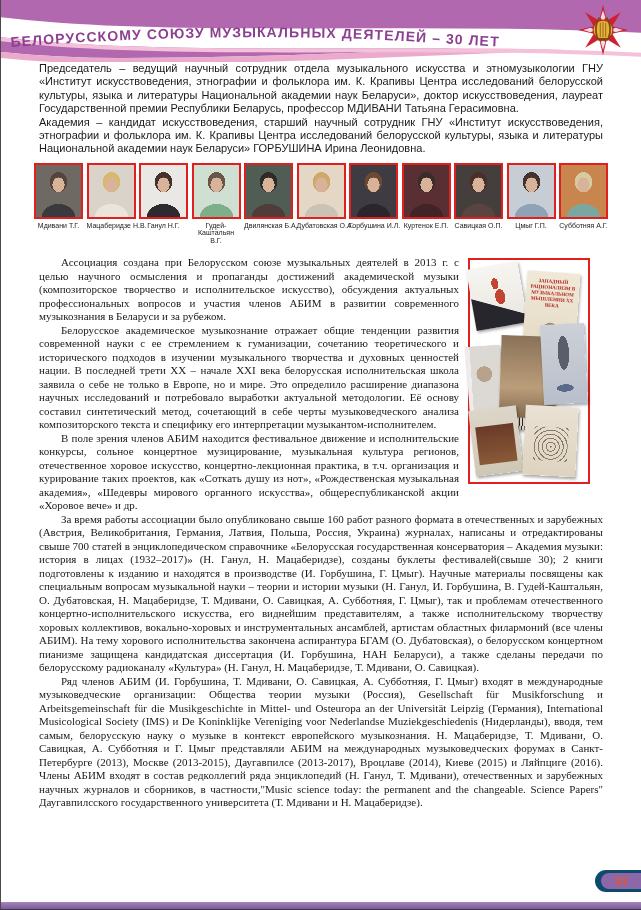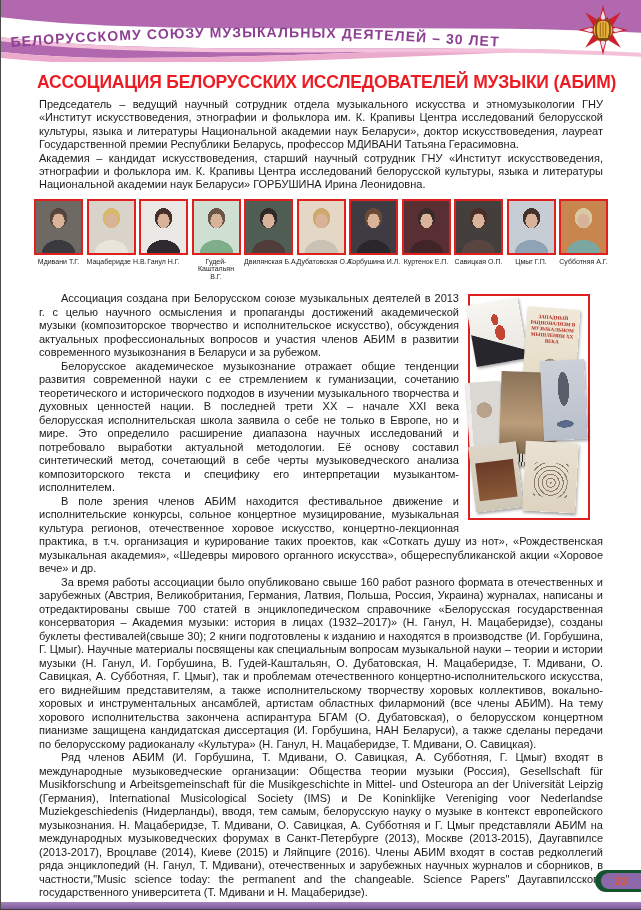--- a/index.html
+++ b/index.html
@@ -62,21 +62,21 @@
   .m8{--bg:#5a2f33;--hair:#3a2c28;--dress:#402428;}
   .m9{--bg:#443e3c;--hair:#4a2e28;--dress:#5a4440;}
   .m10{--bg:#c6cdd5;--hair:#43332c;--dress:#8fa3b5;}
   .m11{--bg:#c9854e;--hair:#d9c9a0;--dress:#7aa8a0;}
   
   .body{
     margin:12px 38px 0 38px;
     font-size:11px;line-height:13.5px;text-align:justify;
     min-height:556px;
   }
-  .body p{margin:0;text-indent:22px;}
+  .body p{margin:0;text-indent:22px;font-family:Liberation Serif, serif;}
   
   .books-box{
     float:right;
     width:118px;height:222px;
     border:2px solid #e0201f;
     margin:2px 13px 8px 9px;
     position:relative;
     background:#fff;
   }
   .bk{position:absolute;box-shadow:1px 2px 3px rgba(0,0,0,.35);}
@@ -113,21 +113,21 @@
   .bk6{left:2px;top:148px;width:48px;height:66px;transform:rotate(-7deg);
     background:
       linear-gradient(#6a3a28,#8a5a38) 50% 62%/80% 58% no-repeat,
       linear-gradient(#ddd6c8,#cfc7b6);}
   .bk7{left:54px;top:146px;width:53px;height:70px;transform:rotate(3deg);
     background:
       repeating-radial-gradient(circle at 50% 58%, #8a7a68 0 1px, rgba(0,0,0,0) 1px 4px) 50% 58%/34px 34px no-repeat,
       linear-gradient(#e9e1d3,#ded3c0);}
   .pagenum-outer{
     position:absolute;right:0;bottom:17px;
-    width:46px;height:22px;background:#14532d;
+    width:46px;height:22px;background:#0c4a6e;
     border-radius:11px 0 0 11px;
   }
   .pagenum-inner{
     position:absolute;right:0;top:3px;
     width:40px;height:16px;background:#8d68a8;
     border-radius:8px 0 0 8px;
     color:#e8542e;font-weight:bold;font-size:11.5px;
     text-align:center;line-height:16px;
   }
   .bottom-bar{
@@ -160,21 +160,20 @@
       <circle cx="30" cy="30" r="11" fill="#e8b23c" stroke="#a93226" stroke-width="1.2"></circle>
       <path d="M24,40 C21,31 22,22 26,16" fill="none" stroke="#7a4a08" stroke-width="2"></path>
       <path d="M36,40 C39,31 38,22 34,16" fill="none" stroke="#7a4a08" stroke-width="2"></path>
       <line x1="27" y1="22" x2="27" y2="38" stroke="#7a4a08" stroke-width="0.8"></line>
       <line x1="30" y1="21" x2="30" y2="38" stroke="#7a4a08" stroke-width="0.8"></line>
       <line x1="33" y1="22" x2="33" y2="38" stroke="#7a4a08" stroke-width="0.8"></line>
       <rect x="24" y="39" width="12" height="3" rx="1.5" fill="#7a4a08"></rect>
     </svg>
   </div>
 
-  <h1 class="title">АССОЦИАЦИЯ БЕЛОРУССКИХ ИССЛЕДОВАТЕЛЕЙ МУЗЫКИ (АБИМ)</h1>
 
   <div class="intro">
     <p><b>Председатель</b> <span>– ведущий научный сотрудник отдела музыкального искусства и этномузыкологии ГНУ «Институт искусствоведения, этнографии и фольклора им. К. Крапивы Центра исследований белорусской культуры, языка и литературы Национальной академии наук Беларуси», доктор искусствоведения, лауреат Государственной премии Республики Беларусь, профессор МДИВАНИ Татьяна Герасимовна.</span></p>
     <p><b>Академия</b> <span>– кандидат искусствоведения, старший научный сотрудник ГНУ «Институт искусствоведения, этнографии и фольклора им. К. Крапивы Центра исследований белорусской культуры, языка и литературы Национальной академии наук Беларуси» ГОРБУШИНА Ирина Леонидовна.</span></p>
   </div>
 
   <div class="members">
     <figure class="member m1">
       <div class="photo"></div>
       <figcaption>Мдивани Т.Г.</figcaption>

